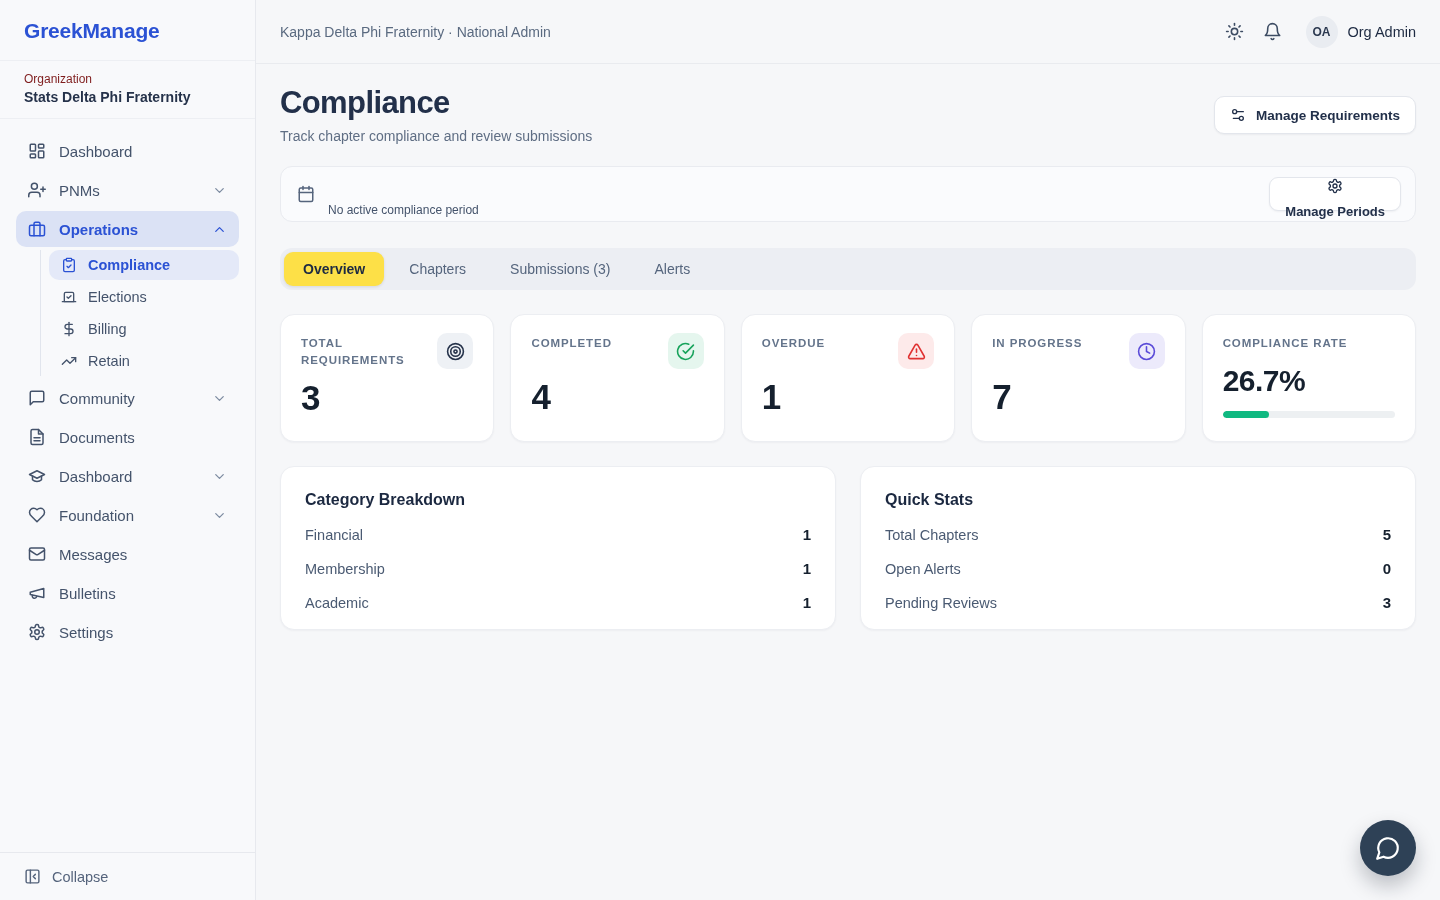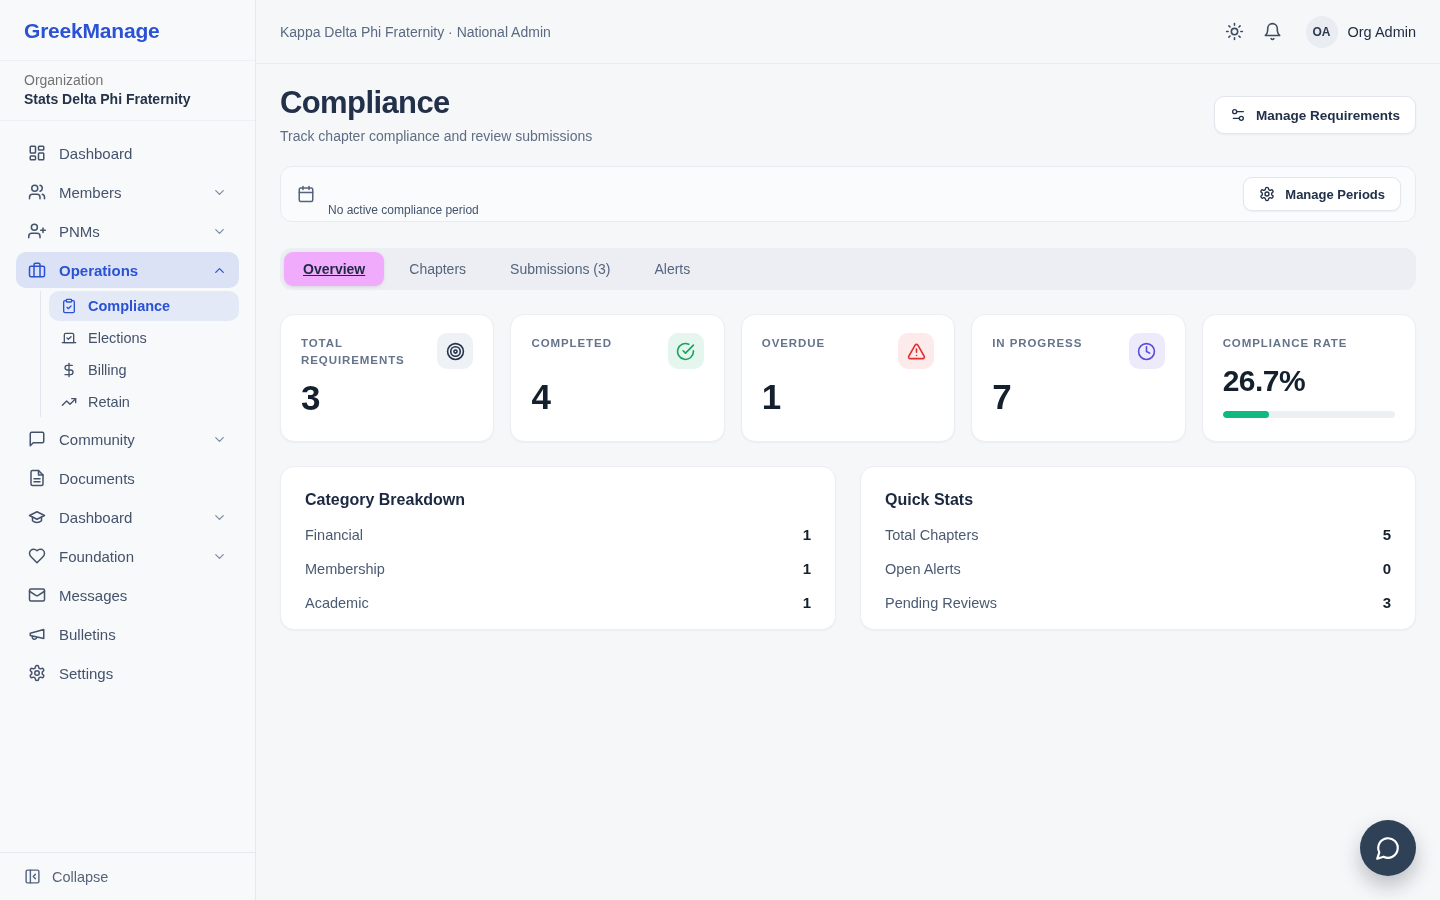--- a/index.html
+++ b/index.html
@@ -8,21 +8,21 @@
     width:1440px; height:900px; overflow:hidden;
     font-family:"Liberation Sans", sans-serif;
     background:#f6f7f9; color:#1d2a42; display:flex;
   }
   svg { display:block; }
 
   
   .sidebar { width:256px; flex:none; background:#f8f9fb; border-right:1px solid #e7e9ee; display:flex; flex-direction:column; }
   .logo { padding:19px 24px 17px; font-size:21px; font-weight:800; color:#2b52d4; border-bottom:1px solid #edeff3; letter-spacing:-0.2px; }
   .org { padding:11px 24px 13px; border-bottom:1px solid #edeff3; }
-  .org-label { font-size:14px; color:#737373; }
+  .org-label { font-size:12px; color:#7f1d1d; }
   .org-name { font-size:14px; font-weight:700; color:#25324a; margin-top:3px; }
   .nav { padding:14px 16px 0; flex:1; overflow:hidden; }
   .nav-item { display:flex; align-items:center; gap:13px; padding:9px 12px; border-radius:10px; font-size:15px; font-weight:500; color:#44536b; cursor:pointer; margin-bottom:3px; }
   .nav-item .chev { margin-left:auto; color:#7d8ba0; display:flex; }
   .nav-item.active { background:#dbe2f5; color:#2b52d4; font-weight:700; }
   .nav-item.active .chev { color:#2b52d4; }
   .nav-icon { display:flex; flex:none; }
   .subnav { margin:1px 0 4px 24px; border-left:1px solid #e1e5ed; padding-left:8px; }
   .subnav-item { display:flex; align-items:center; gap:11px; padding:7px 12px; border-radius:10px; font-size:14.5px; font-weight:500; color:#44536b; cursor:pointer; margin-bottom:2px; }
   .subnav-item.active { background:#e4e9f8; color:#2b52d4; font-weight:700; }
@@ -42,25 +42,25 @@
   .page-title { font-size:31px; font-weight:800; color:#22304a; letter-spacing:-0.6px; line-height:1.1; }
   .page-sub { font-size:14px; color:#5f6e84; margin-top:8px; }
   .head-actions { margin-left:auto; display:flex; gap:12px; margin-top:10px; }
   .select { height:38px; width:200px; background:#fff; border:1px solid #e3e6ec; border-radius:10px; display:flex; align-items:center; justify-content:space-between; padding:0 12px 0 14px; font-size:14px; color:#25324a; box-shadow:0 1px 2px rgba(16,24,40,.05); cursor:pointer; }
   .select .chev { color:#7d8ba0; display:flex; }
   .btn { height:38px; background:#fff; border:1px solid #e3e6ec; border-radius:10px; display:flex; align-items:center; padding:0 15px; font-size:13.5px; font-weight:600; color:#22304a; gap:10px; box-shadow:0 1px 2px rgba(16,24,40,.05); cursor:pointer; white-space:nowrap; }
 
   .banner { margin-top:22px; background:#fafbfd; border:1px solid #e9ebf0; border-radius:12px; padding:10px 14px 10px 16px; display:flex; align-items:center; gap:13px; height:56px; }
   .banner-text { font-size:12px; color:#44536b;margin-top:32px; }
   .banner .cal { color:#55647c; display:flex; }
-  .banner .btn { margin-left:auto; height:34px; font-size:13px; border-radius:9px; }
+  .banner .btn { margin-left:auto; height:34px; font-size:13px; border-radius:9px;flex-direction:column; }
 
   .tabs { margin-top:26px; background:#eceef3; border-radius:12px; padding:4px; display:flex; gap:6px; }
   .tab { padding:9px 19px; font-size:14px; font-weight:500; color:#55657d; border-radius:9px; cursor:pointer; }
-  .tab.active { background:#f0abfc; color:#1d2a42; font-weight:600; box-shadow:0 1px 3px rgba(16,24,40,.10);text-decoration:underline; }
+  .tab.active { background:#fde047; color:#1d2a42; font-weight:600; box-shadow:0 1px 3px rgba(16,24,40,.10); }
 
   .stats { display:flex; gap:16px; margin-top:24px; }
   .stat-card { flex:1; background:#fff; border:1px solid #eceef2; border-radius:14px; padding:18px 20px; box-shadow:0 1px 2px rgba(16,24,40,.04); height:128px; }
   .stat-top { display:flex; justify-content:space-between; align-items:flex-start; }
   .stat-label { font-size:11.5px; font-weight:700; letter-spacing:.08em; color:#64748b; text-transform:uppercase; line-height:1.5; max-width:116px; padding-top:2px; }
   .stat-label.wide { max-width:none; }
   .stat-icon { width:36px; height:36px; border-radius:10px; display:flex; align-items:center; justify-content:center; flex:none; }
   .tint-gray   { background:#eef1f5; color:#25324a; }
   .tint-green  { background:#e5f6ee; color:#17a35b; }
   .tint-red    { background:#fdeaea; color:#e03131; }
@@ -97,36 +97,20 @@
         <svg width="18" height="18" viewBox="0 0 24 24" fill="none" stroke="currentColor" stroke-width="2" stroke-linecap="round" stroke-linejoin="round">
             <rect x="3" y="3" width="7" height="9" rx="1"></rect>
             <rect x="14" y="3" width="7" height="5" rx="1"></rect>
             <rect x="14" y="12" width="7" height="9" rx="1"></rect>
             <rect x="3" y="16" width="7" height="5" rx="1"></rect>
           </svg>
       </span>
       <span>Dashboard</span>
     </div>
 
-    <div class="nav-item">
-      <span class="nav-icon">
-        <svg width="18" height="18" viewBox="0 0 24 24" fill="none" stroke="currentColor" stroke-width="2" stroke-linecap="round" stroke-linejoin="round">
-            <path d="M16 21v-2a4 4 0 0 0-4-4H6a4 4 0 0 0-4 4v2"></path>
-            <circle cx="9" cy="7" r="4"></circle>
-            <path d="M22 21v-2a4 4 0 0 0-3-3.87"></path>
-            <path d="M16 3.13a4 4 0 0 1 0 7.75"></path>
-          </svg>
-      </span>
-      <span>Members</span>
-      <span class="chev">
-          <svg width="15" height="15" viewBox="0 0 24 24" fill="none" stroke="currentColor" stroke-width="2" stroke-linecap="round" stroke-linejoin="round">
-            <polyline points="6 9 12 15 18 9"></polyline>
-          </svg>
-        </span>
-    </div>
 
     <div class="nav-item">
       <span class="nav-icon">
         <svg width="18" height="18" viewBox="0 0 24 24" fill="none" stroke="currentColor" stroke-width="2" stroke-linecap="round" stroke-linejoin="round">
             <path d="M16 21v-2a4 4 0 0 0-4-4H5a4 4 0 0 0-4 4v2"></path>
             <circle cx="8.5" cy="7" r="4"></circle>
             <line x1="20" y1="8" x2="20" y2="14"></line>
             <line x1="17" y1="11" x2="23" y2="11"></line>
           </svg>
       </span>

